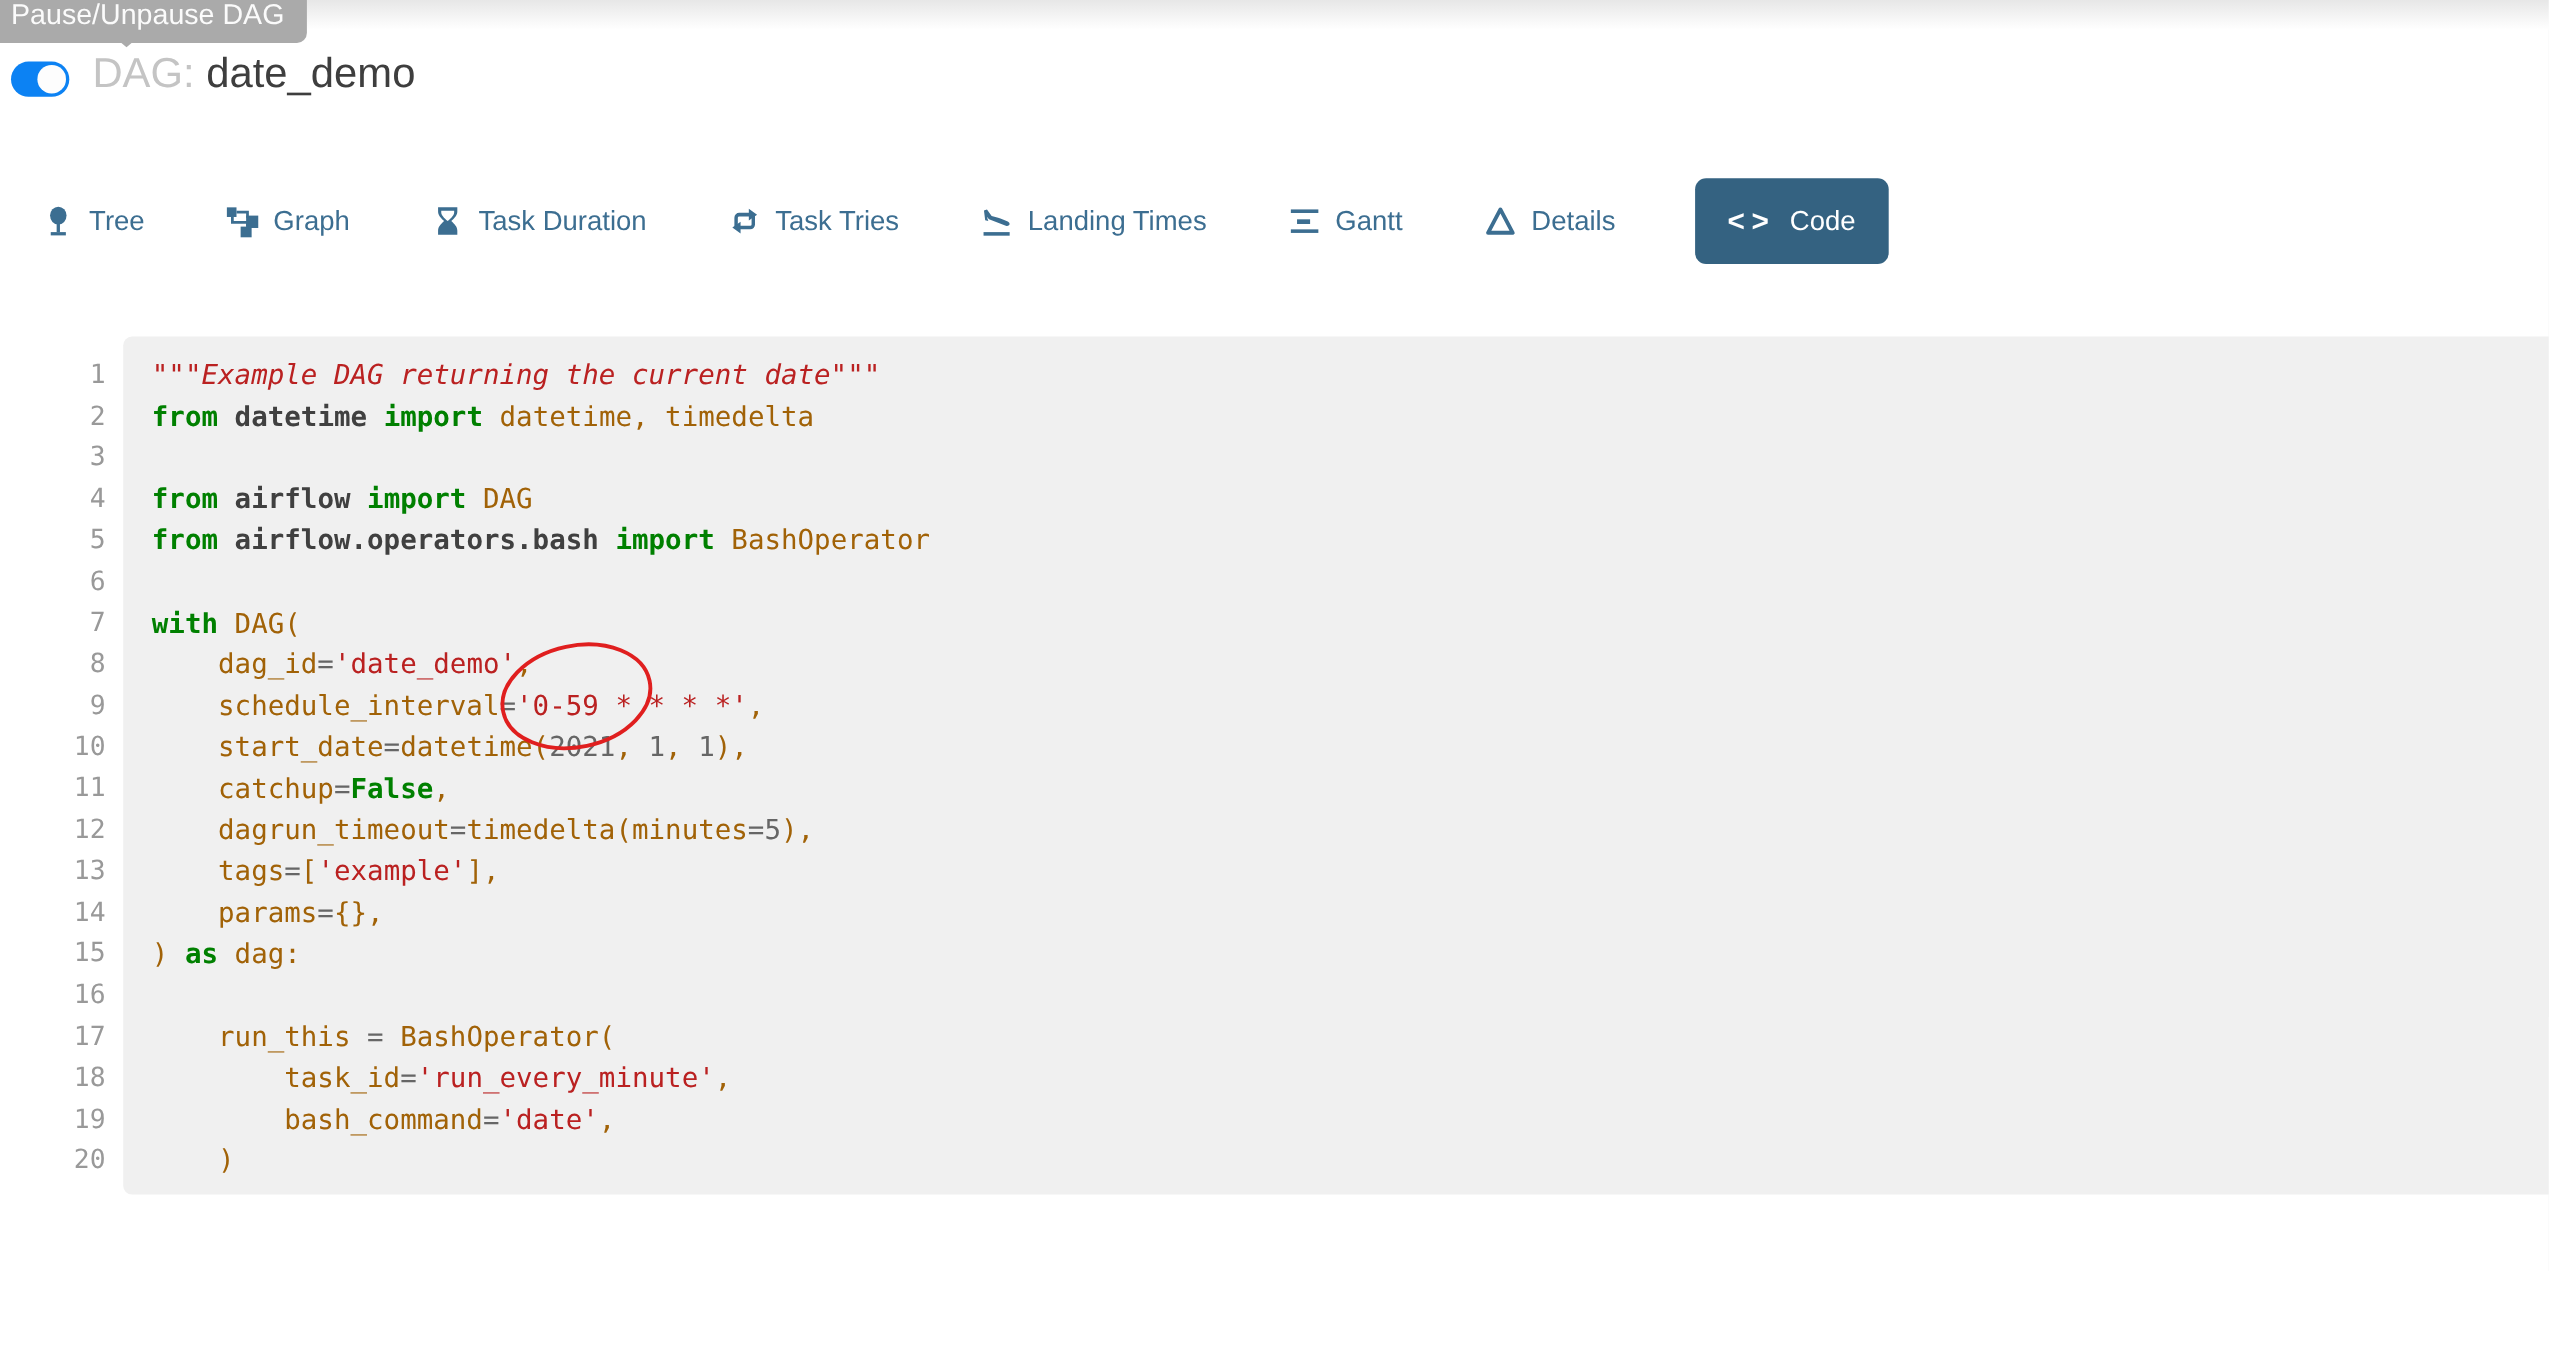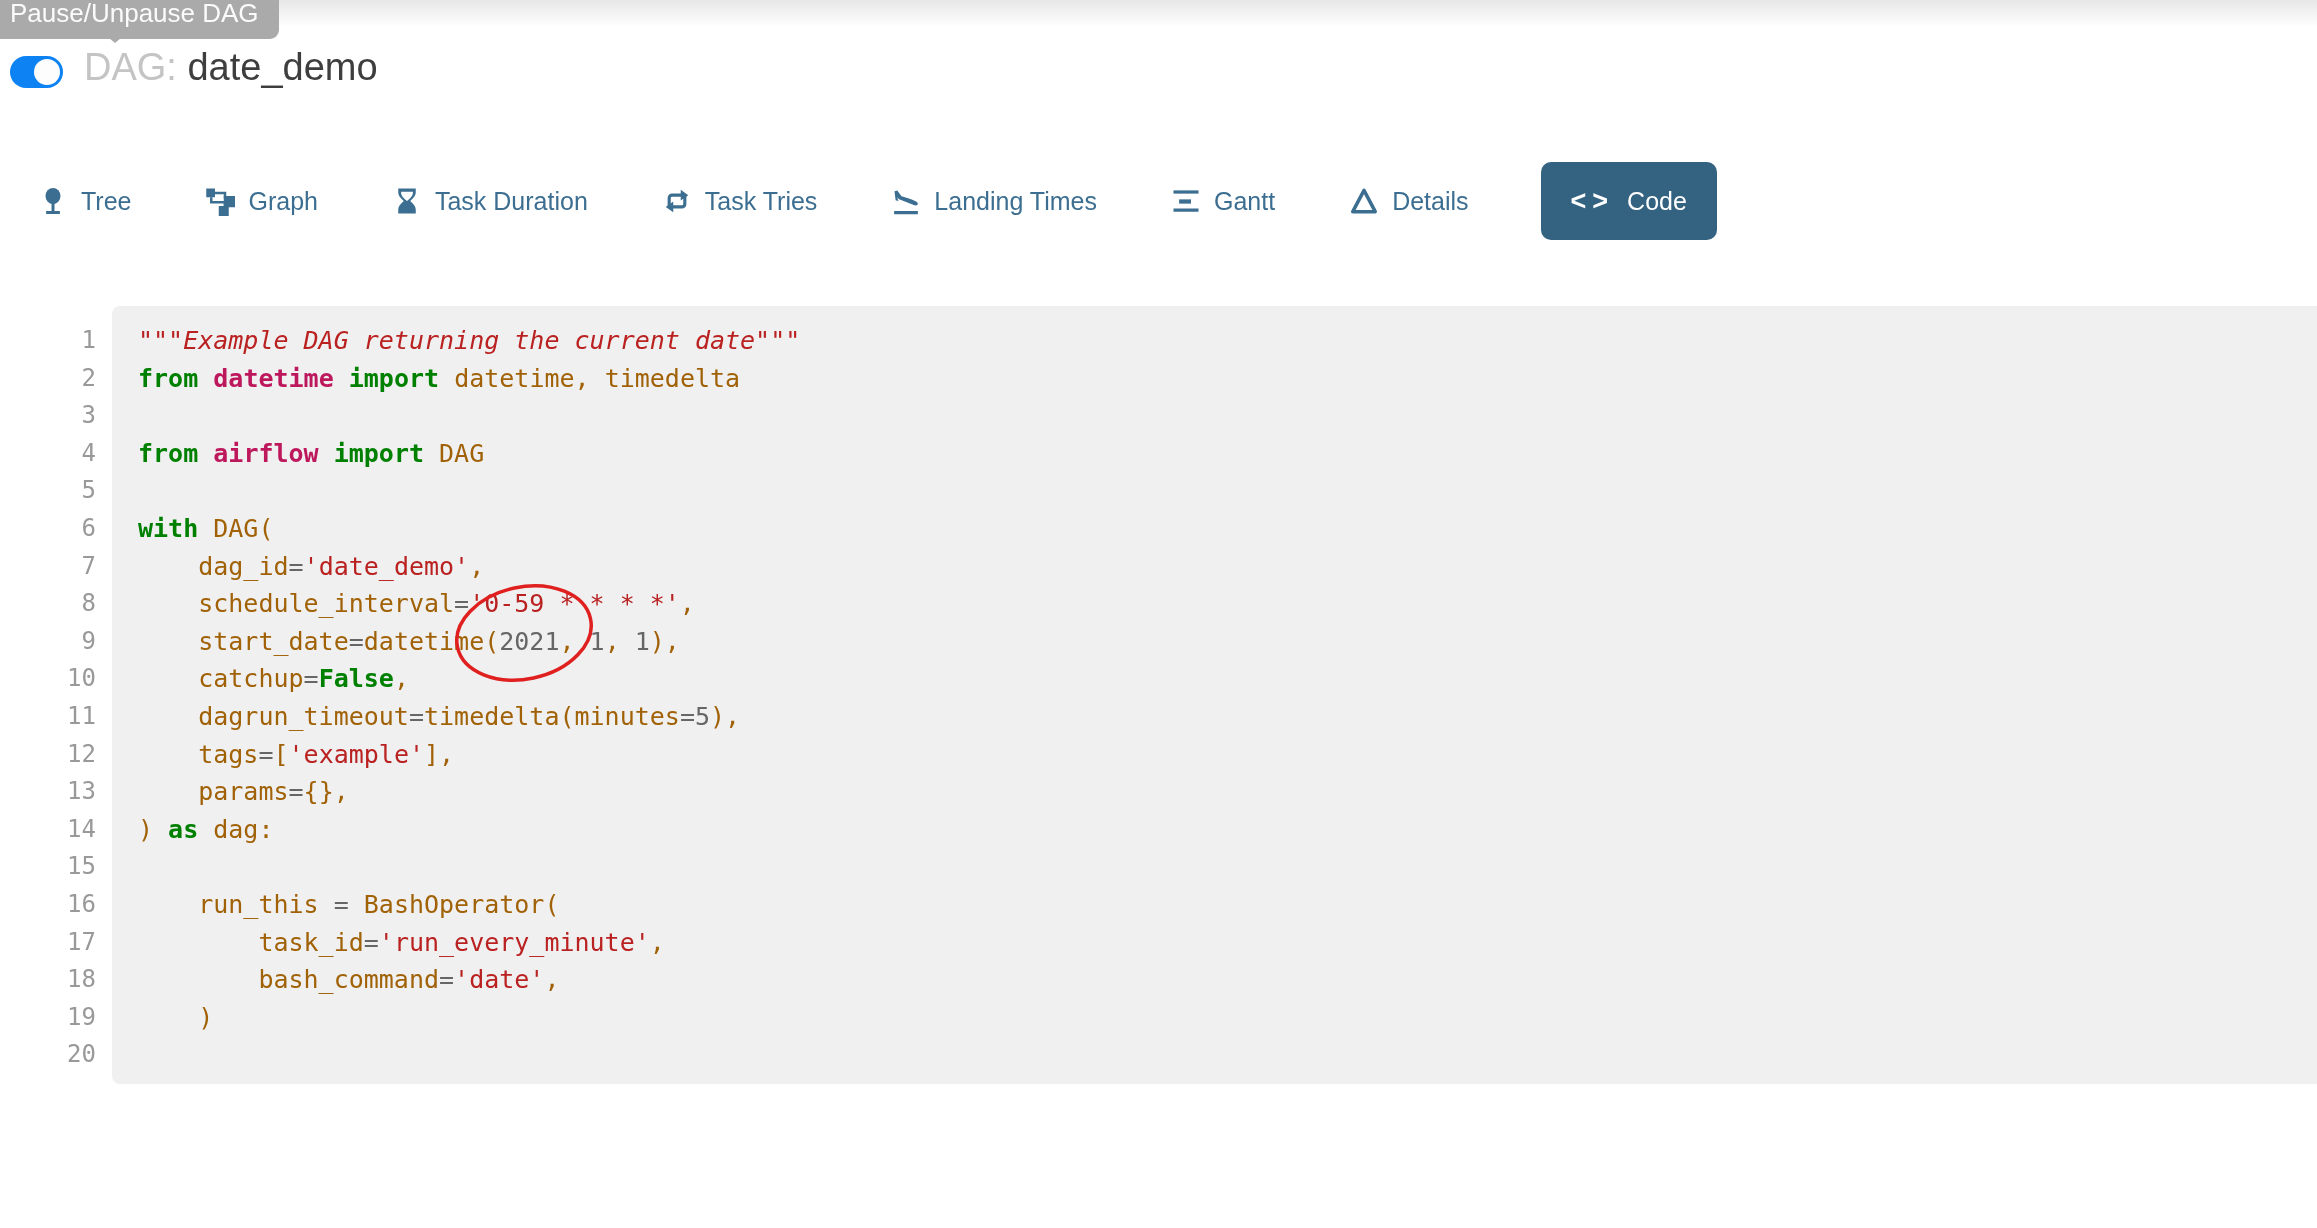--- a/index.html
+++ b/index.html
@@ -34,21 +34,21 @@
   
   .code-wrap{position:absolute;left:0;top:306px;right:0;display:flex;align-items:stretch;}
   .gutter{width:112px;flex:none;text-align:right;padding:16px 16px 10px 0;box-sizing:border-box;
     font-family:"DejaVu Sans Mono","Liberation Mono",monospace;font-size:24px;line-height:37.6px;color:#999999;}
   .codearea{flex:1;background:#f0f0f0;border-radius:8px 0 0 8px;padding:16px 10px 12px 26px;
     font-family:"DejaVu Sans Mono","Liberation Mono",monospace;font-size:25px;line-height:37.6px;}
   .cl{white-space:pre;min-height:37.6px;}
   .tok-p{color:#a16207;}
   .tok-k{color:#008000;font-weight:bold;}
   .tok-kc{color:#008000;font-weight:bold;}
-  .tok-nn{color:#be185d;font-weight:bold;}
+  .tok-nn{color:#404040;font-weight:bold;}
   .tok-s{color:#ba2121;}
   .tok-sd{color:#ba2121;font-style:italic;}
   .tok-o{color:#666666;}
   .tok-m{color:#666666;}
   .annotation{position:absolute;left:450px;top:578px;z-index:4;pointer-events:none;}
 </style>
 </head>
 <body>
 
 <div class="top-fade"></div>
@@ -163,20 +163,21 @@
       <div>17</div>
       <div>18</div>
       <div>19</div>
       <div>20</div>
     </div>
   <div class="codearea">
       <div class="cl"><span class="tok-sd">"""Example DAG returning the current date"""</span></div>
       <div class="cl"><span class="tok-k">from</span><span class="tok-p"> </span><span class="tok-nn">datetime</span><span class="tok-p"> </span><span class="tok-k">import</span><span class="tok-p"> datetime, timedelta</span></div>
       <div class="cl">&nbsp;</div>
       <div class="cl"><span class="tok-k">from</span><span class="tok-p"> </span><span class="tok-nn">airflow</span><span class="tok-p"> </span><span class="tok-k">import</span><span class="tok-p"> DAG</span></div>
+      <div class="cl"><span class="tok-k">from</span><span class="tok-p"> </span><span class="tok-nn">airflow.operators.bash</span><span class="tok-p"> </span><span class="tok-k">import</span><span class="tok-p"> BashOperator</span></div>
       <div class="cl">&nbsp;</div>
       <div class="cl"><span class="tok-k">with</span><span class="tok-p"> DAG(</span></div>
       <div class="cl"><span class="tok-p">    dag_id</span><span class="tok-o">=</span><span class="tok-s">'date_demo'</span><span class="tok-p">,</span></div>
       <div class="cl"><span class="tok-p">    schedule_interval</span><span class="tok-o">=</span><span class="tok-s">'0-59 * * * *'</span><span class="tok-p">,</span></div>
       <div class="cl"><span class="tok-p">    start_date</span><span class="tok-o">=</span><span class="tok-p">datetime(</span><span class="tok-m">2021</span><span class="tok-p">, </span><span class="tok-m">1</span><span class="tok-p">, </span><span class="tok-m">1</span><span class="tok-p">),</span></div>
       <div class="cl"><span class="tok-p">    catchup</span><span class="tok-o">=</span><span class="tok-kc">False</span><span class="tok-p">,</span></div>
       <div class="cl"><span class="tok-p">    dagrun_timeout</span><span class="tok-o">=</span><span class="tok-p">timedelta(minutes</span><span class="tok-o">=</span><span class="tok-m">5</span><span class="tok-p">),</span></div>
       <div class="cl"><span class="tok-p">    tags</span><span class="tok-o">=</span><span class="tok-p">[</span><span class="tok-s">'example'</span><span class="tok-p">],</span></div>
       <div class="cl"><span class="tok-p">    params</span><span class="tok-o">=</span><span class="tok-p">{},</span></div>
       <div class="cl"><span class="tok-p">) </span><span class="tok-k">as</span><span class="tok-p"> dag:</span></div>

